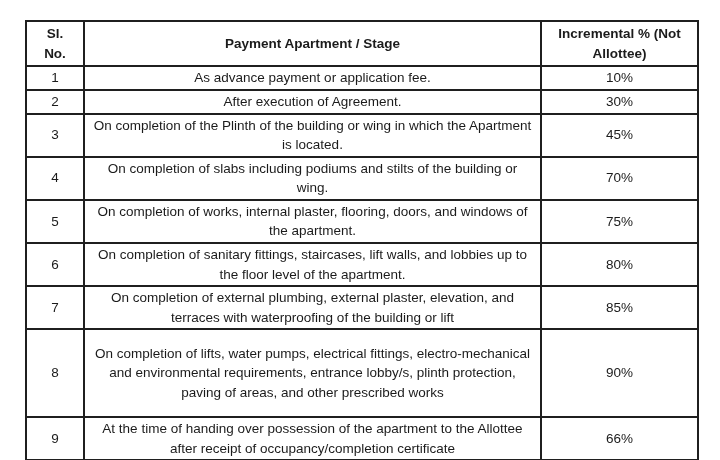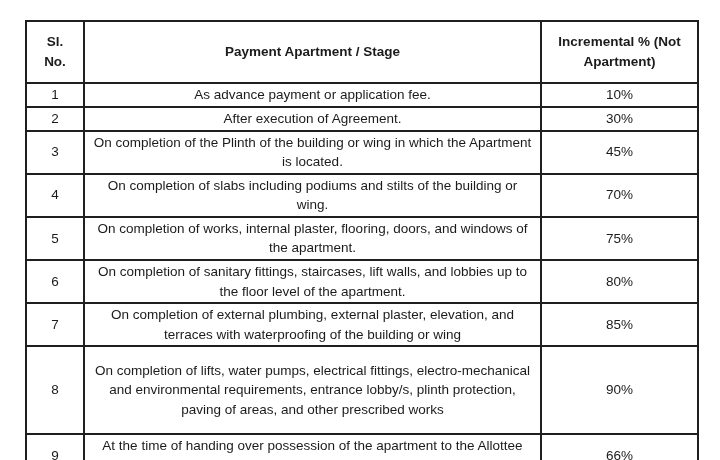--- a/index.html
+++ b/index.html
@@ -28,21 +28,21 @@
   table.milestone-table td {
     border: 2px solid #1f1f1f;
     text-align: center;
     vertical-align: middle;
     padding: 1px 8px;
     overflow: hidden;
   }
   table.milestone-table th {
     font-weight: bold;
   }
-  thead tr { height: 62px; }
+  thead tr { height: 45px; }
   tbody tr:nth-child(1) { height: 24px; }
   tbody tr:nth-child(2) { height: 23px; }
   tbody tr:nth-child(3) { height: 40px; }
   tbody tr:nth-child(4) { height: 40px; }
   tbody tr:nth-child(5) { height: 40px; }
   tbody tr:nth-child(6) { height: 39px; }
   tbody tr:nth-child(7) { height: 40px; }
   tbody tr:nth-child(8) { height: 88px; }
   tbody tr:nth-child(9) { height: 39px; }
 </style>
@@ -53,21 +53,21 @@
   <table class="milestone-table">
     <colgroup>
       <col style="width:58px">
       <col style="width:457px">
       <col style="width:157px">
     </colgroup>
     <thead>
       <tr>
         <th>Sl. No.</th>
         <th>Payment Apartment / Stage</th>
-        <th>Incremental % (Not Apartment)</th>
+        <th>Incremental % (Not Allottee)</th>
       </tr>
     </thead>
     <tbody>
   <tr>
     <td>1</td>
     <td>As advance payment or application fee.</td>
     <td>10%</td>
   </tr>
 
   <tr>
@@ -95,21 +95,21 @@
   </tr>
 
   <tr>
     <td>6</td>
     <td>On completion of sanitary fittings, staircases, lift walls, and lobbies up to the floor level of the apartment.</td>
     <td>80%</td>
   </tr>
 
   <tr>
     <td>7</td>
-    <td>On completion of external plumbing, external plaster, elevation, and terraces with waterproofing of the building or wing</td>
+    <td>On completion of external plumbing, external plaster, elevation, and terraces with waterproofing of the building or lift</td>
     <td>85%</td>
   </tr>
 
   <tr>
     <td>8</td>
     <td>On completion of lifts, water pumps, electrical fittings, electro-mechanical and environmental requirements, entrance lobby/s, plinth protection, paving of areas, and other prescribed works</td>
     <td>90%</td>
   </tr>
 
   <tr>

